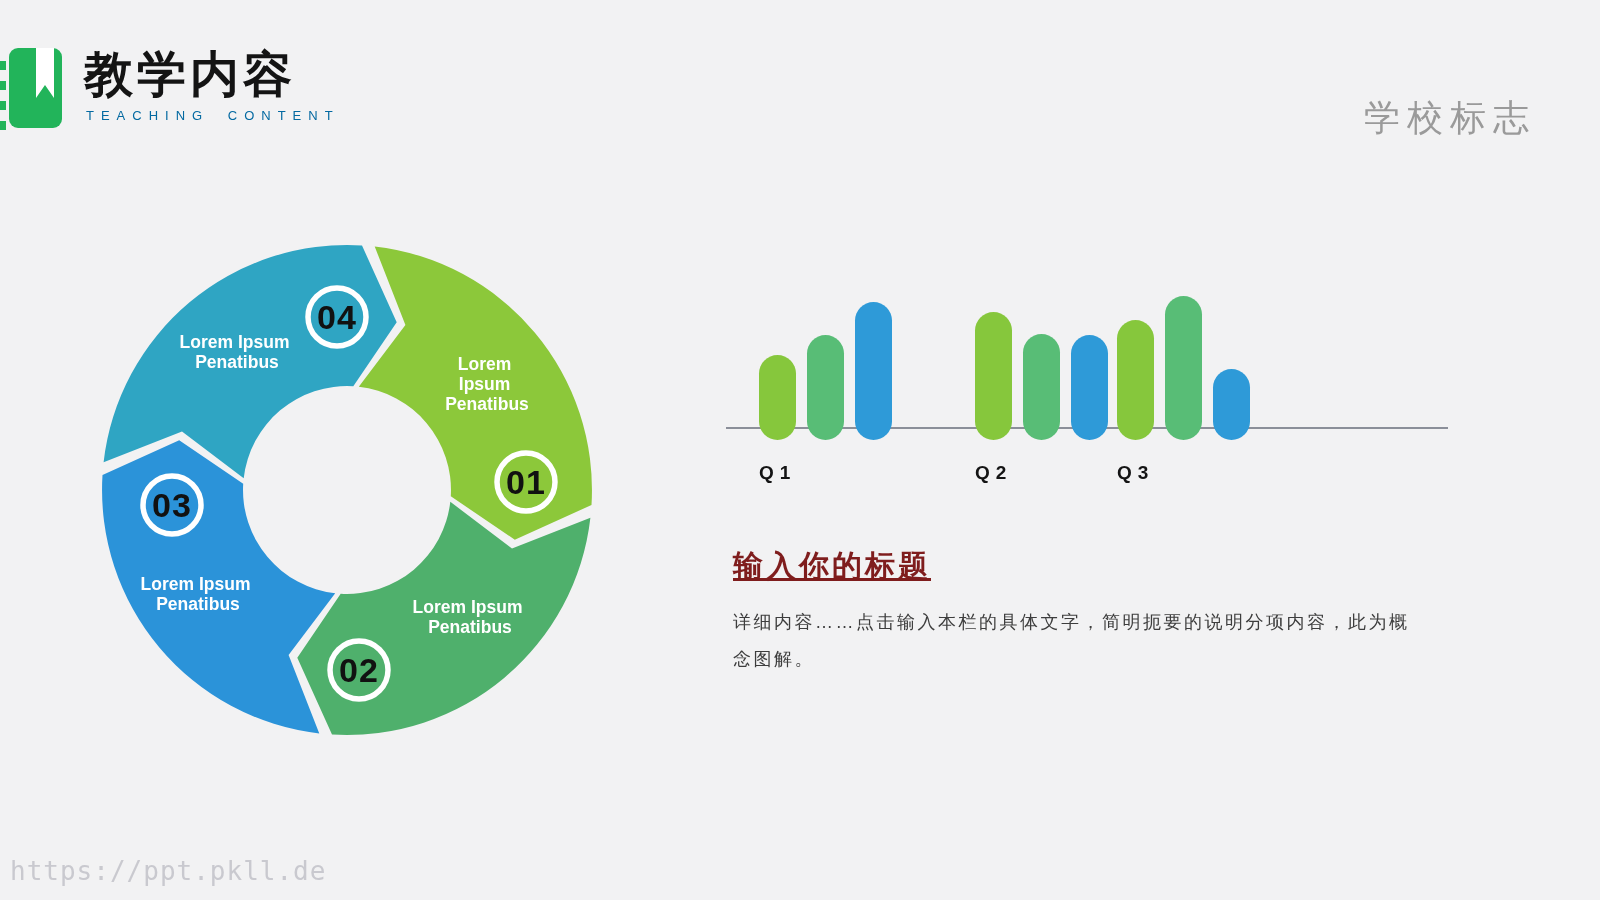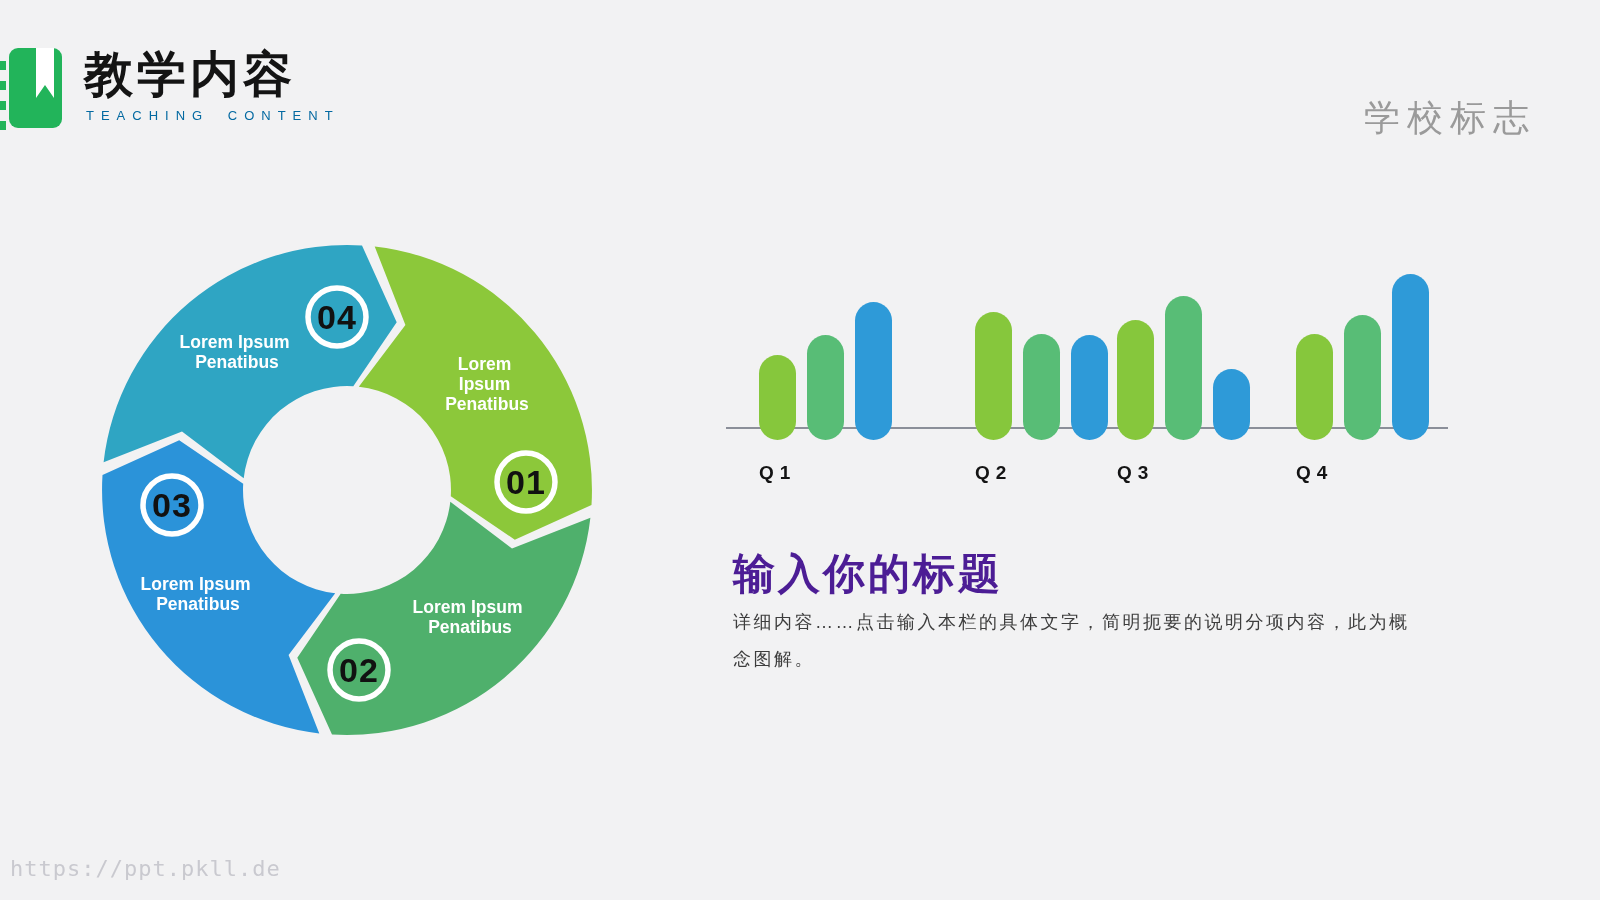--- a/index.html
+++ b/index.html
@@ -36,31 +36,31 @@
   .axis-line { position:absolute; left:0; top:177px; width:722px; height:2px; background:#8b8f99; }
   .bar-group { position:absolute; top:0; width:133px; height:250px; }
   .bars { position:absolute; left:0; top:0; width:133px; height:190px;
           display:flex; align-items:flex-end; gap:11px; }
   .bar { width:37px; border-radius:18.5px; position:relative; z-index:1; }
   .bar-label { position:absolute; top:212px; width:133px; text-align:left;
                font-size:19px; font-weight:800; color:#141414; letter-spacing:6px; }
   
   .content-title {
     position:absolute; left:733px; top:546px;
-    font-size:42px; font-weight:800; color:#4c1d95; letter-spacing:3px;
+    font-size:30px; font-weight:800; color:#7f1d1d; letter-spacing:3px;text-decoration:underline;
   }
   .content-body {
     position:absolute; left:733px; top:604px; width:690px;
     font-size:18px; color:#3d3d3d; letter-spacing:2.5px; line-height:37px;
   }
   
   .watermark {
     position:absolute; left:10px; top:856px;
     font-family:"DejaVu Sans Mono", monospace;
-    font-size:22px; color:#c9c9cf; letter-spacing:1px;
+    font-size:26px; color:#c9c9cf; letter-spacing:1px;
   }
 </style>
 </head>
 <body>
 
 <svg class="logo-icon" viewBox="0 0 64 84" aria-hidden="true">
   <g>
     <rect x="0" y="15" width="6" height="9" fill="#22b45a"></rect>
     <rect x="0" y="35" width="6" height="9" fill="#22b45a"></rect>
     <rect x="0" y="55" width="6" height="9" fill="#22b45a"></rect>
@@ -139,26 +139,18 @@
       <div class="bar-label">Q2</div>
     </div>
     <div class="bar-group" style="left: 391px;">
       <div class="bars">
         <div class="bar" style="height: 120px; background: rgb(134, 199, 60);"></div>
         <div class="bar" style="height: 144px; background: rgb(88, 189, 118);"></div>
         <div class="bar" style="height: 71px; background: rgb(46, 154, 216);"></div>
       </div>
       <div class="bar-label">Q3</div>
     </div>
-    <div class="bar-group" style="left: 570px;">
-      <div class="bars">
-        <div class="bar" style="height: 106px; background: rgb(134, 199, 60);"></div>
-        <div class="bar" style="height: 125px; background: rgb(88, 189, 118);"></div>
-        <div class="bar" style="height: 166px; background: rgb(46, 154, 216);"></div>
-      </div>
-      <div class="bar-label">Q4</div>
-    </div>
   </div>
 
 <div class="content-title">输入你的标题</div>
 <div class="content-body">详细内容……点击输入本栏的具体文字，简明扼要的说明分项内容，此为概念图解。</div>
 
 <div class="watermark">https://ppt.pkll.de</div>
 
 </body></html>

